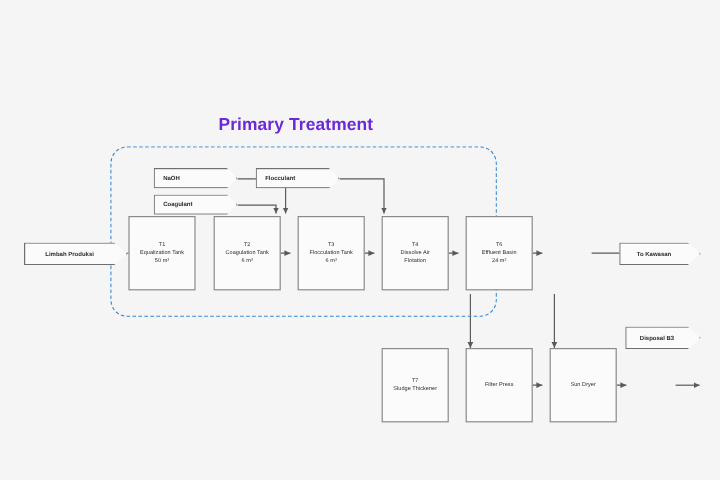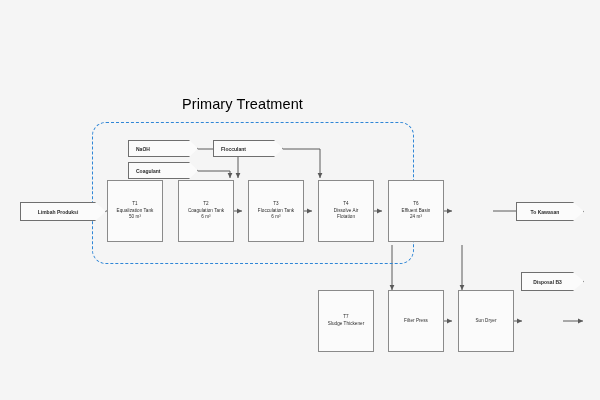--- a/index.html
+++ b/index.html
@@ -28,23 +28,23 @@
   
   .group-box {
     position: absolute;
     border: 1.6px dashed #2f86d6;
     border-radius: 14px;
     box-sizing: border-box;
     background: transparent;
   }
   .group-title {
     position: absolute;
-    color: #000000;
+    color: #6d28d9;
     font-size: 14.5px;
-    font-weight: normal;
+    font-weight: bold;
     letter-spacing: .1px;
     white-space: nowrap;
   }
 
   
   .node {
     position: absolute;
     box-sizing: border-box;
     background: #fbfbfb;
     border: 1px solid #8a8a8a;

